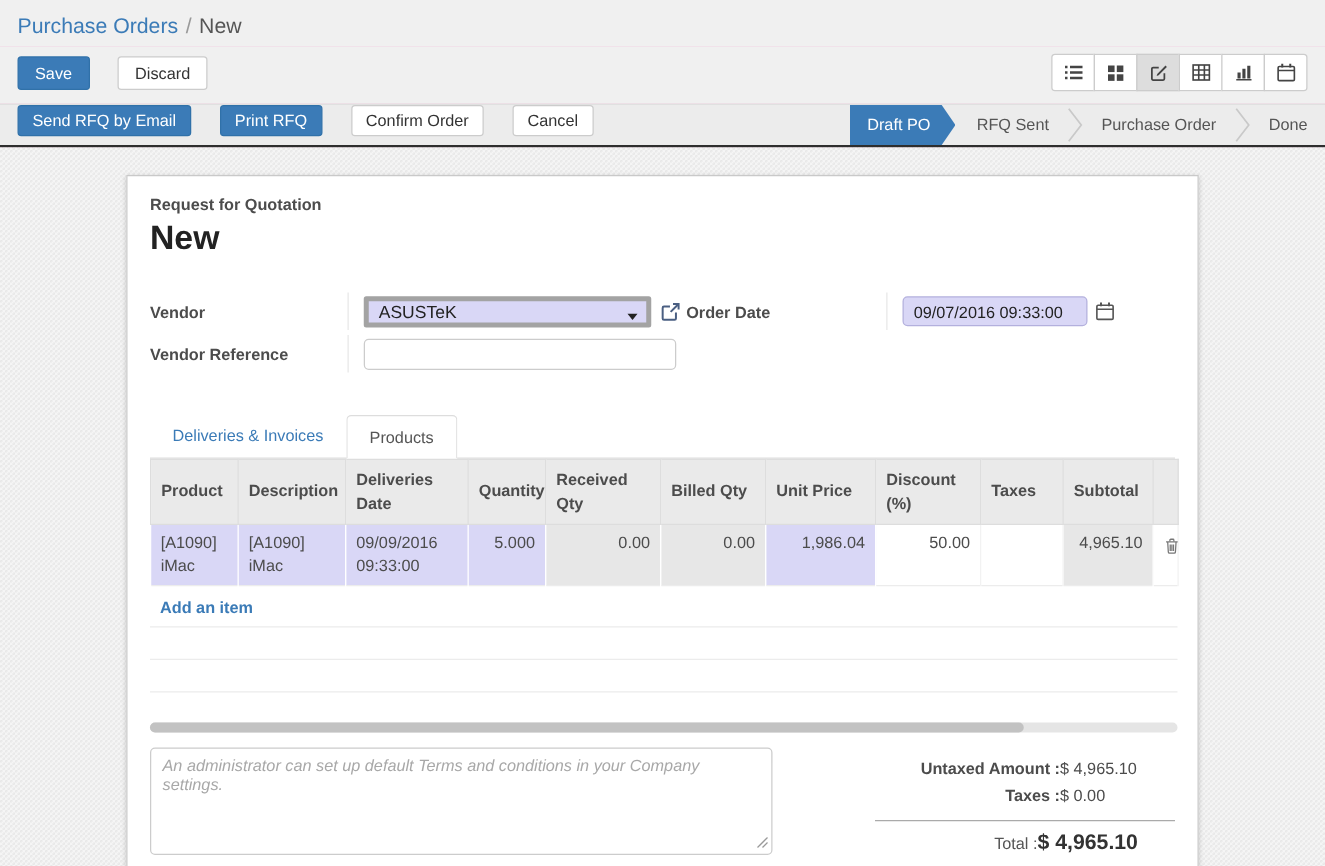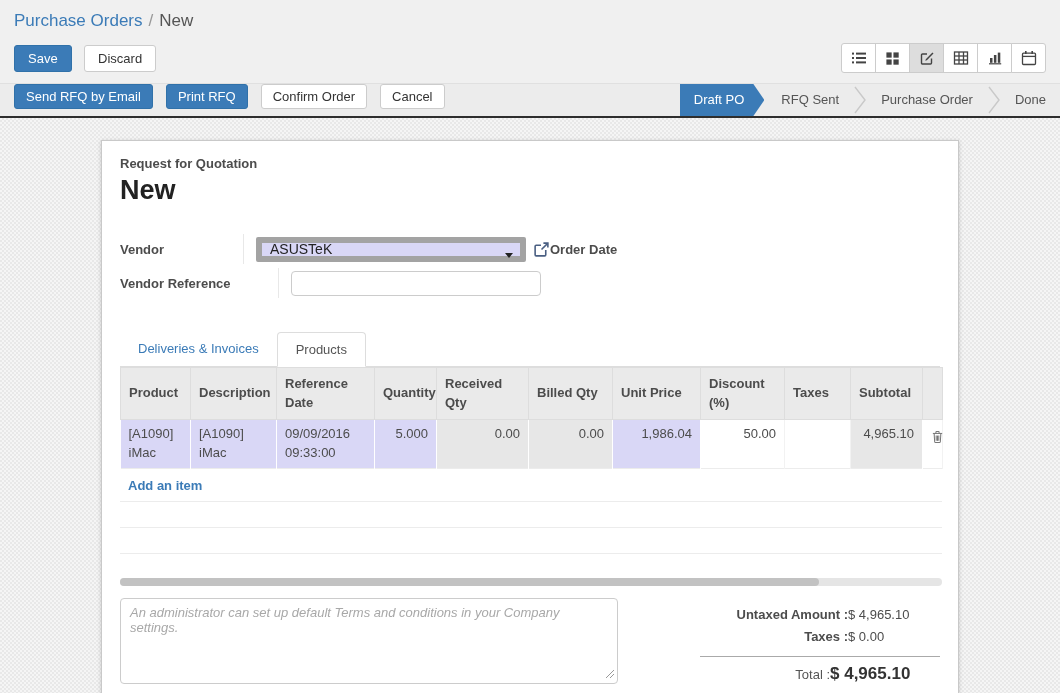--- a/index.html
+++ b/index.html
@@ -10,21 +10,21 @@
   
   .topbar { background:#f0f0f0; padding:11px 16px 6px 14px; }
   .breadcrumb { font-size:17px; }
   .breadcrumb a { color:#3b7bb7; text-decoration:none; cursor:pointer; }
   .breadcrumb .sep { color:#999; padding:0 6px; }
   .breadcrumb .current { color:#555; }
 
   .actionrow { background:#f0f0f0; padding:6px 14px 10px; display:flex; justify-content:space-between; align-items:center; }
   .btn { font-family:inherit; font-size:13px; padding:5px 13px; border-radius:3px; border:1px solid #ccc; background:#fff; color:#333; cursor:pointer; }
   .btn-primary { background:#3b7bb7; border-color:#3071a9; color:#fff; }
-  .btn + .btn { margin-left:8px; }
+  .btn + .btn { margin-left:18px; }
 
   .switcher { display:flex; }
   .switcher .sw-btn { width:35px; height:30px; display:flex; align-items:center; justify-content:center; background:#fff; border:1px solid #ccc; margin-left:-1px; cursor:pointer; }
   .switcher .sw-btn:first-child { border-radius:3px 0 0 3px; margin-left:0; }
   .switcher .sw-btn:last-child { border-radius:0 3px 3px 0; }
   .switcher .sw-btn.active { background:#ddd; }
 
   
   .statusbar { background:#ececec; border-top:1px solid #e0e0e0; border-bottom:2px solid #2e2e2e; height:35px; display:flex; justify-content:space-between; align-items:stretch; padding-left:14px; }
   .sb-left { display:flex; align-items:flex-start; gap:5px; }
@@ -49,21 +49,21 @@
 
   .groups { display:flex; }
   .group-left { width:430px; }
   .group-right { width:392px; }
   .frow { display:flex; align-items:center; min-height:34px; }
   .flabel { font-size:13px; font-weight:bold; color:#4c4c4c; }
   .group-left .flabel { width:158px; }
   .group-right .flabel { width:160px; }
   .fvalue { border-left:1px solid #e8e8e8; padding-left:12px; display:flex; align-items:center; min-height:30px; }
 
-  .o-select { width:270px; height:25px; background:#d9d7f6; border:6px solid #a3a3a3; border-radius:2px; font-size:14px; color:#222; display:flex; align-items:center; padding:0 8px; position:relative; cursor:pointer; }
+  .o-select { width:230px; height:25px; background:#d9d7f6; border:4px solid #a3a3a3; border-radius:2px; font-size:14px; color:#222; display:flex; align-items:center; padding:0 8px; position:relative; cursor:pointer; }
   .o-select .caret { position:absolute; right:7px; top:10px; width:0; height:0; border-left:4px solid transparent; border-right:4px solid transparent; border-top:5px solid #222; }
   .ext-link { margin-left:7px; cursor:pointer; display:flex; }
   .input-text { width:250px; height:25px; border:1px solid #ccc; border-radius:4px; font-family:inherit; font-size:13px; padding:0 8px; color:#333; }
   .input-date { width:148px; height:24px; background:#d9d7f6; border:1px solid #b3b0dd; border-radius:4px; font-family:inherit; font-size:13px; color:#222; padding:0 8px; }
   .cal-btn { margin-left:6px; cursor:pointer; display:flex; }
 
   
   .tabs { margin-top:32px; border-bottom:1px solid #ddd; display:flex; }
   .tab { font-size:13px; padding:9px 18px; cursor:pointer; }
   .tab.active { background:#fff; border:1px solid #ddd; border-bottom:1px solid #fff; border-radius:4px 4px 0 0; margin-bottom:-1px; color:#555; }
@@ -247,20 +247,33 @@
           <div class="frow">
             <div class="flabel">Vendor Reference</div>
             <div class="fvalue">
               <input class="input-text" type="text" value="" style="">
             </div>
           </div>
         </div>
         <div class="group-right">
           <div class="frow">
             <div class="flabel">Order Date</div>
+            <div class="fvalue">
+              <input class="input-date" type="text" value="09/07/2016 09:33:00" style="">
+              <span class="cal-btn">
+                <span class="icon">
+                  <svg width="16" height="16" viewBox="0 0 16 16">
+                      <rect x="1.5" y="3.2" width="13" height="11.3" rx="1" fill="none" stroke="#555" stroke-width="1.3"></rect>
+                      <line x1="1.5" y1="6.4" x2="14.5" y2="6.4" stroke="#555" stroke-width="1.3"></line>
+                      <rect x="4" y="1" width="1.6" height="3" fill="#555"></rect>
+                      <rect x="10.4" y="1" width="1.6" height="3" fill="#555"></rect>
+                    </svg>
+                </span>
+              </span>
+            </div>
           </div>
         </div>
       </div>
 
       <div class="tabs">
         <div class="tab link">Deliveries &amp; Invoices</div>
         <div class="tab active">Products</div>
       </div>
 
       <table class="lines">
@@ -279,21 +292,21 @@
         </colgroup>
         <thead>
           <tr>
             <th>
                 <div>Product</div>
               </th>
             <th>
                 <div>Description</div>
               </th>
             <th>
-                <div>Reference</div>
+                <div>Deliveries</div>
                 <div>Date</div>
               </th>
             <th>
                 <div>Quantity</div>
               </th>
             <th>
                 <div>Received</div>
                 <div>Qty</div>
               </th>
             <th>

